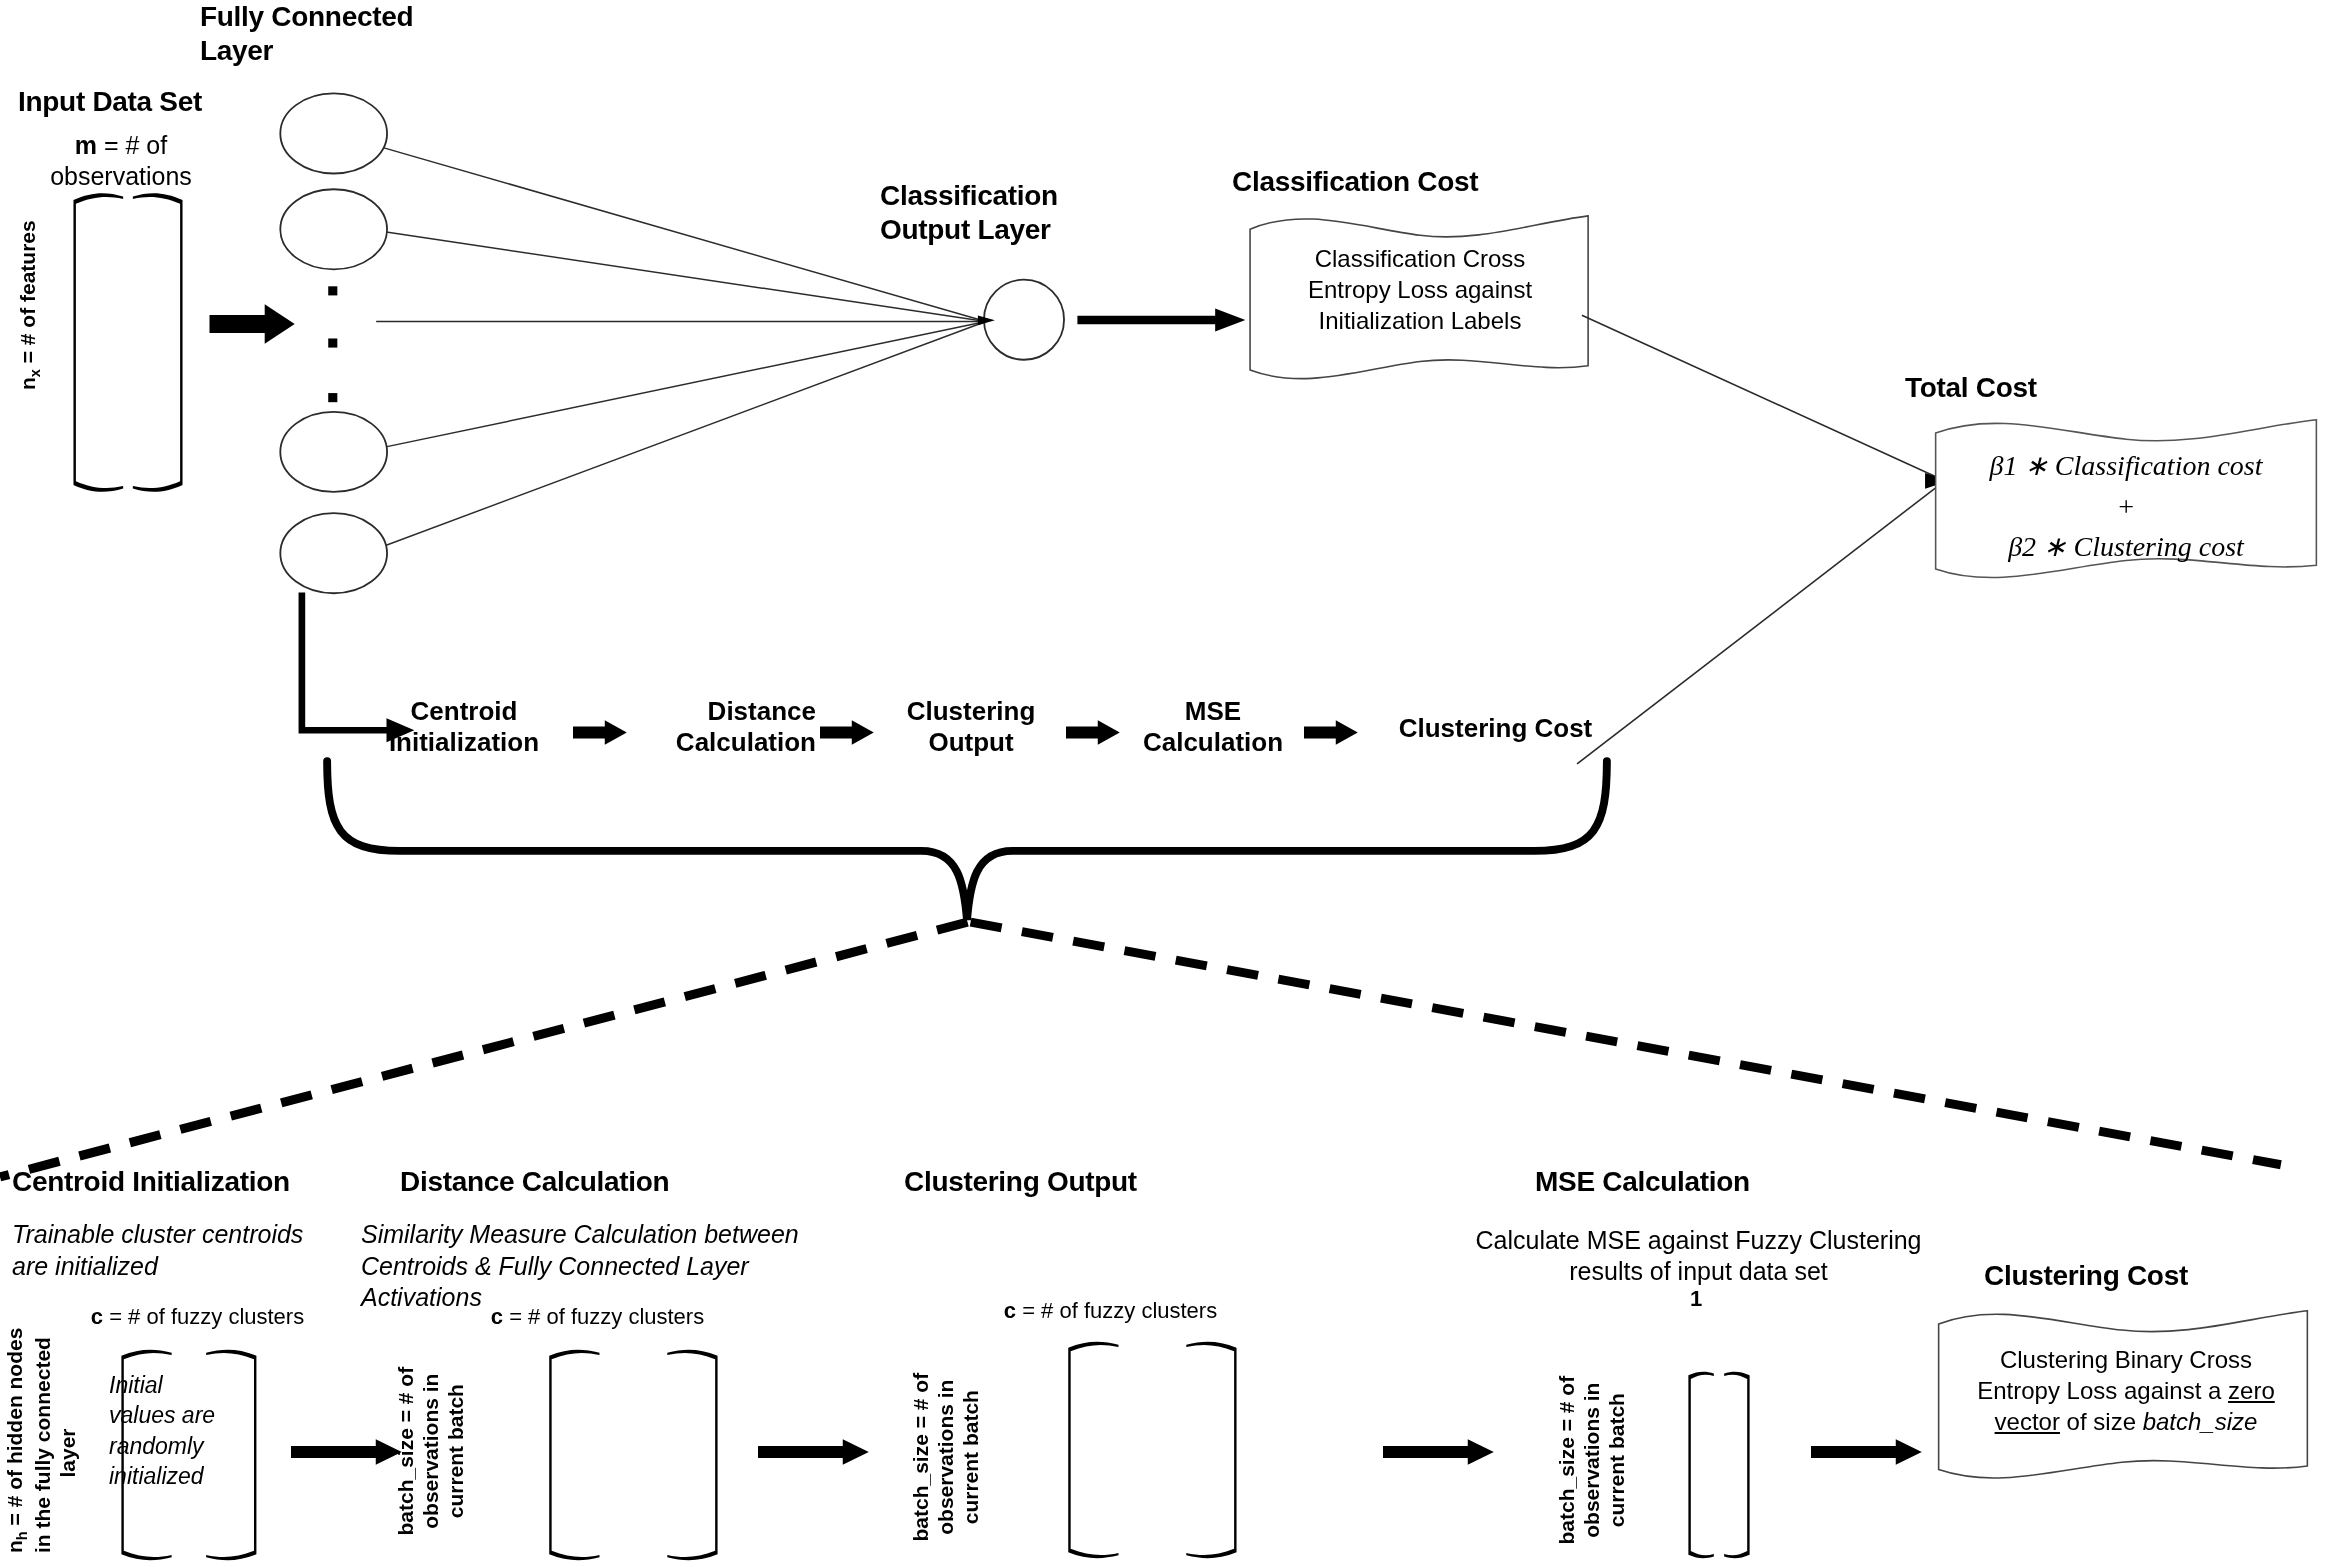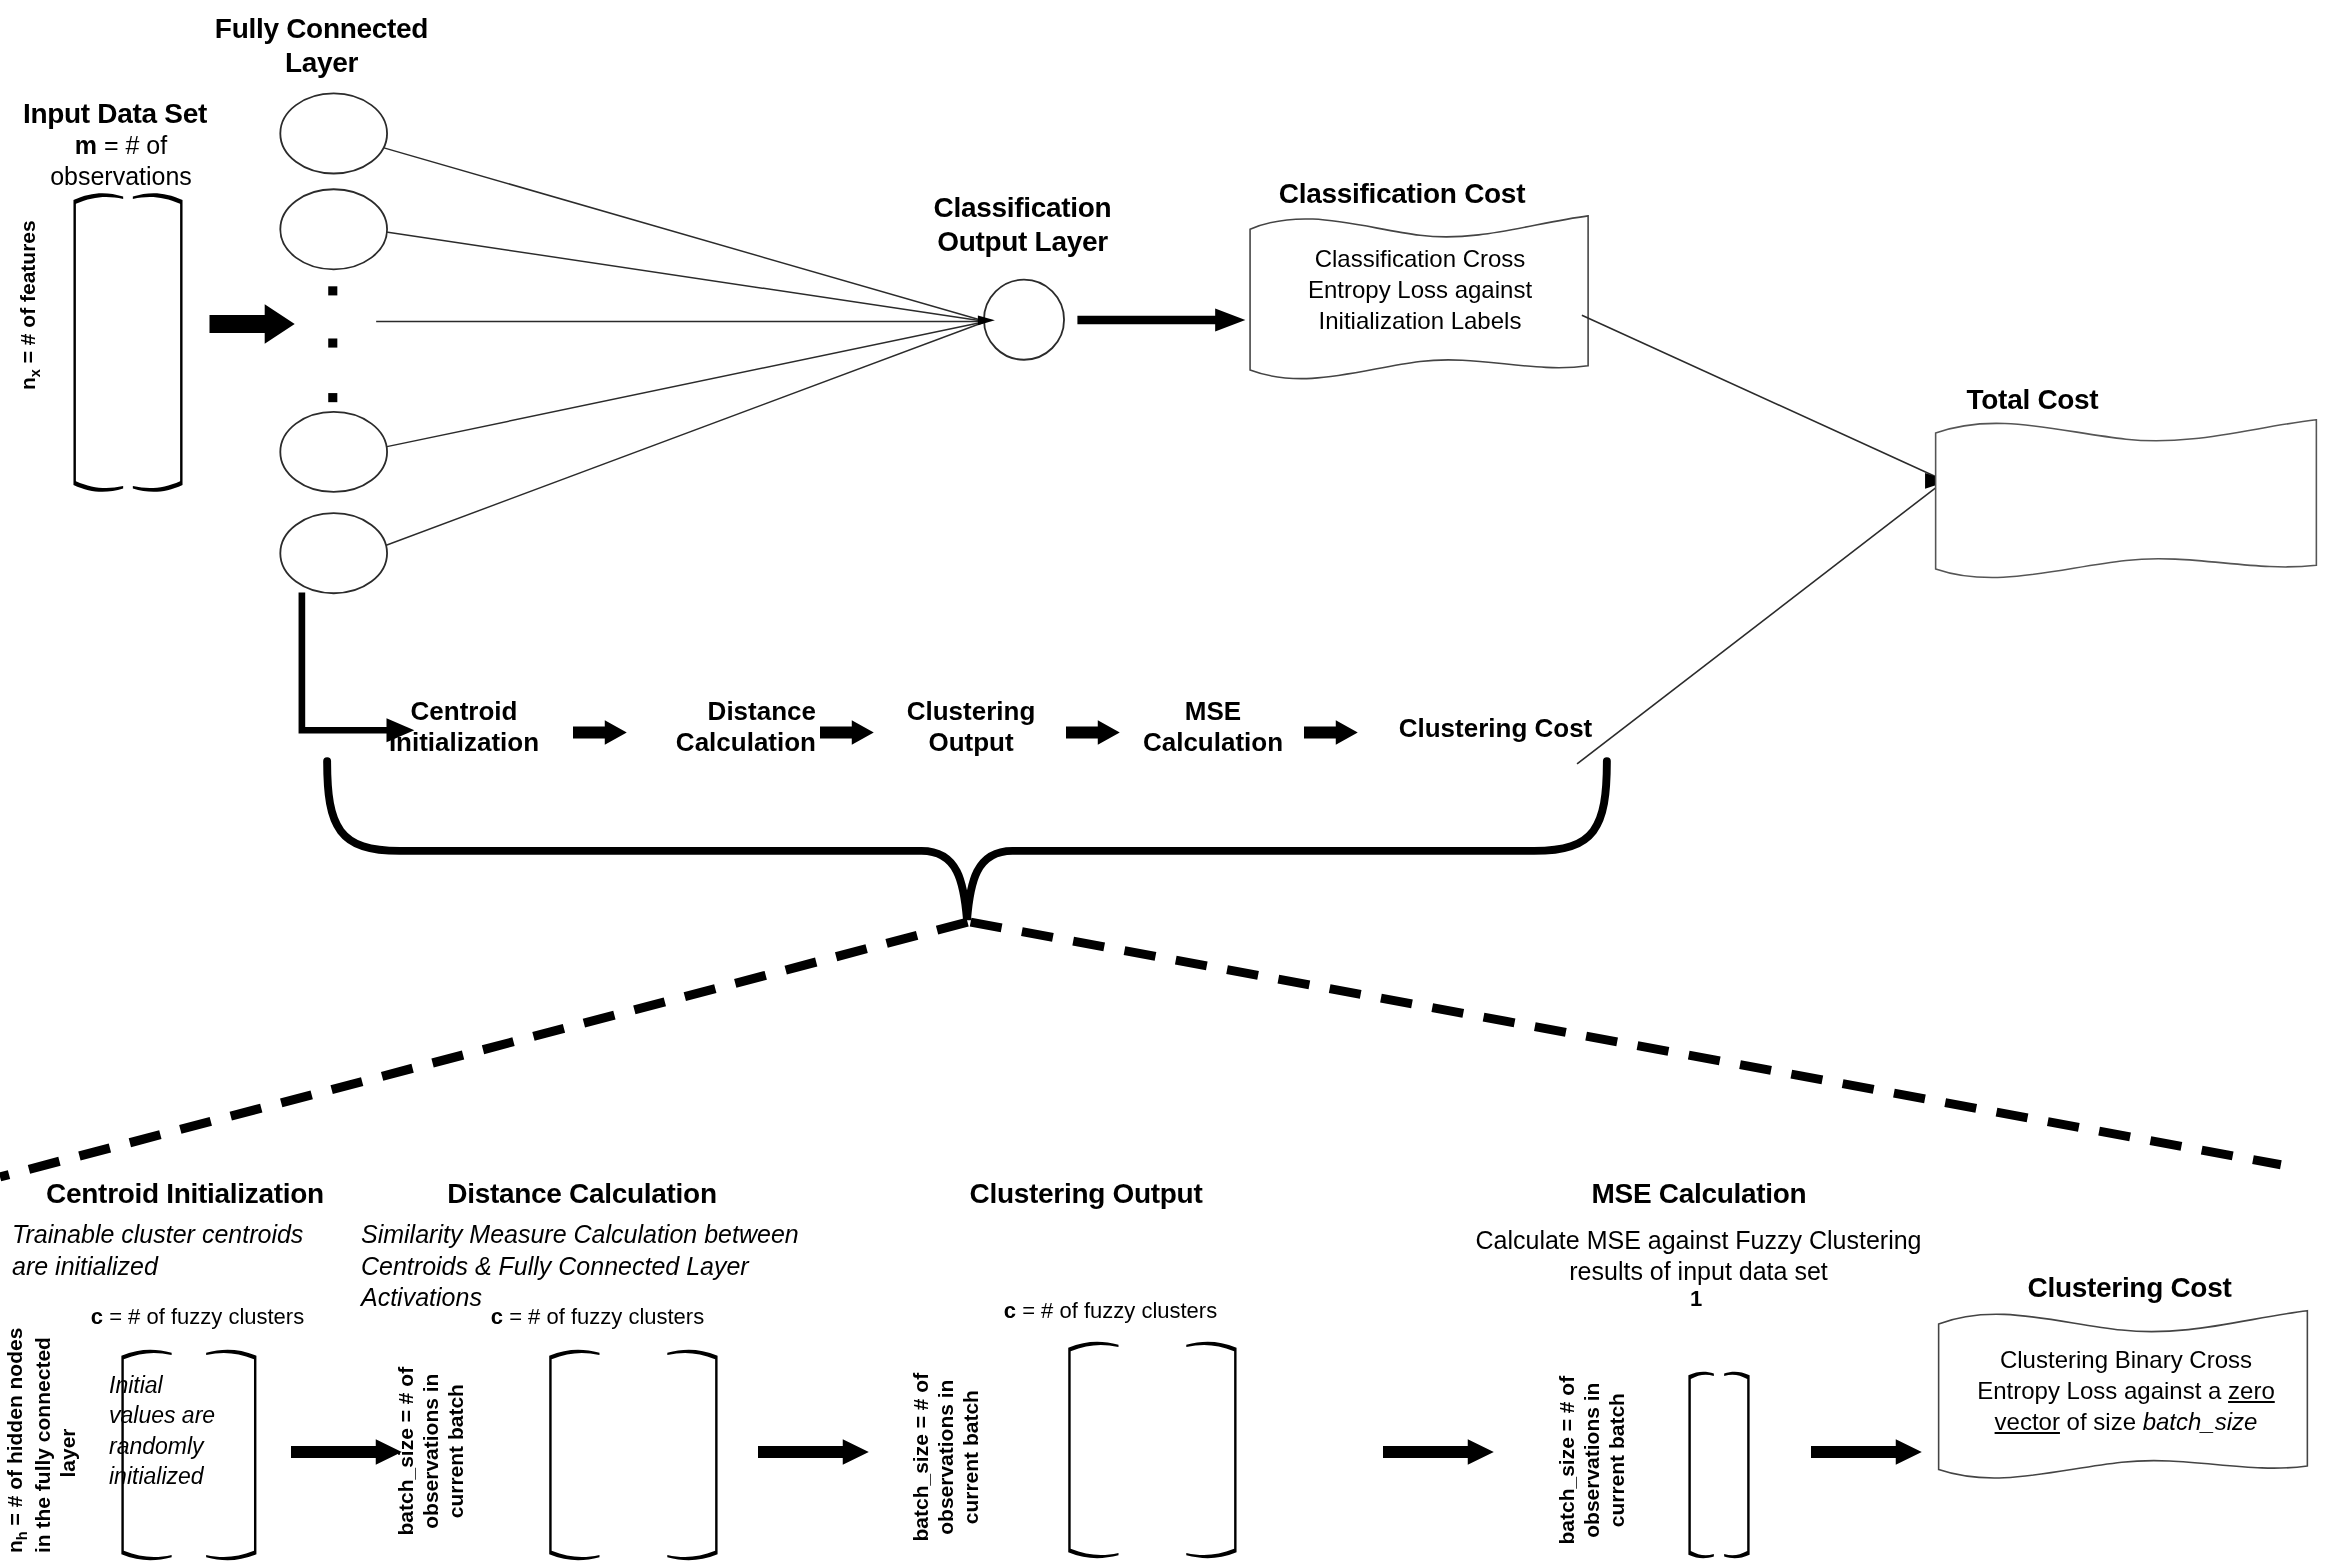--- a/index.html
+++ b/index.html
@@ -1,21 +1,21 @@
 <!DOCTYPE html>
 <html style="font-size:9.7px"><head>
 <meta charset="utf-8">
 <style>
   html,body{margin:0;padding:0;background:#fff;}
   body{font-family:"Liberation Sans", sans-serif;color:#000;}
   #root{position:relative;width:2330px;height:1568px;overflow:hidden;background:#fff;}
   .abs{position:absolute;}
   .bold{font-weight:bold;}
   .ital{font-style:italic;}
-  .ttl{font-weight:bold;font-size:28px;line-height:1.22;text-align:center;letter-spacing:-0.3px;margin-top:12px;}
+  .ttl{font-weight:bold;font-size:28px;line-height:1.22;text-align:left;letter-spacing:-0.3px;}
   .sub{font-size:25px;line-height:1.22;text-align:center;margin-top:6px;}
   .subi{font-size:25px;line-height:1.26;text-align:left;font-style:italic;}
   .small{font-size:22px;line-height:1.2;text-align:center;}
   .stage{font-weight:bold;font-size:26px;line-height:1.2;text-align:center;}
   .vert{transform:rotate(-90deg);transform-origin:center center;white-space:nowrap;}
   .vlabel{font-size:21px;font-weight:bold;line-height:1.18;text-align:center;}
   svg{overflow:visible;display:block;}
   .wave-txt{font-size:24px;line-height:1.30;text-align:center;}
   .math{font-family:"Liberation Serif", serif;font-style:italic;font-size:28px;line-height:1.45;text-align:center;}
   .u{text-decoration:underline;}
@@ -104,20 +104,25 @@
     <line x1="0" y1="780" x2="600" y2="318" stroke="#2b2b2b" stroke-width="2.6"></line>
     <path d="M574 300 L614 313 L574 326 Z" fill="#000"></path>
   </svg>
 
   <div class="abs ttl" style="left:1905px;top:371px;width:255px;">Total  Cost</div>
 
   <svg class="abs" style="left:1932px;top:416px;" width="388" height="170" viewBox="0 0 640 280">
     <path d="M6 28 C 105 -8, 210 26, 320 38 C 430 50, 530 18, 634 6
              L 634 246 C 530 258, 430 226, 320 238 C 210 250, 105 286, 6 252 Z" fill="#fff" stroke="#555" stroke-width="2.6"></path>
   </svg>
+  <div class="abs math" style="left:1941px;top:446px;width:370px;">
+    <span>β1 ∗ Classification cost</span><br>
+    <span>+</span><br>
+    <span>β2 ∗  Clustering cost</span>
+  </div>
 
   <svg class="abs" style="left:291px;top:592px;" width="133" height="158" viewBox="0 0 220 260">
     <path d="M18 0 L18 228 L170 228" stroke="#000" stroke-width="11" fill="none"></path>
     <path d="M158 208 L204 228 L158 248 Z" fill="#000"></path>
   </svg>
 
   <div class="abs stage" style="left:364px;top:696px;width:200px;">
     <span>Centroid</span><br>
     <span>Initialization</span>
   </div>

